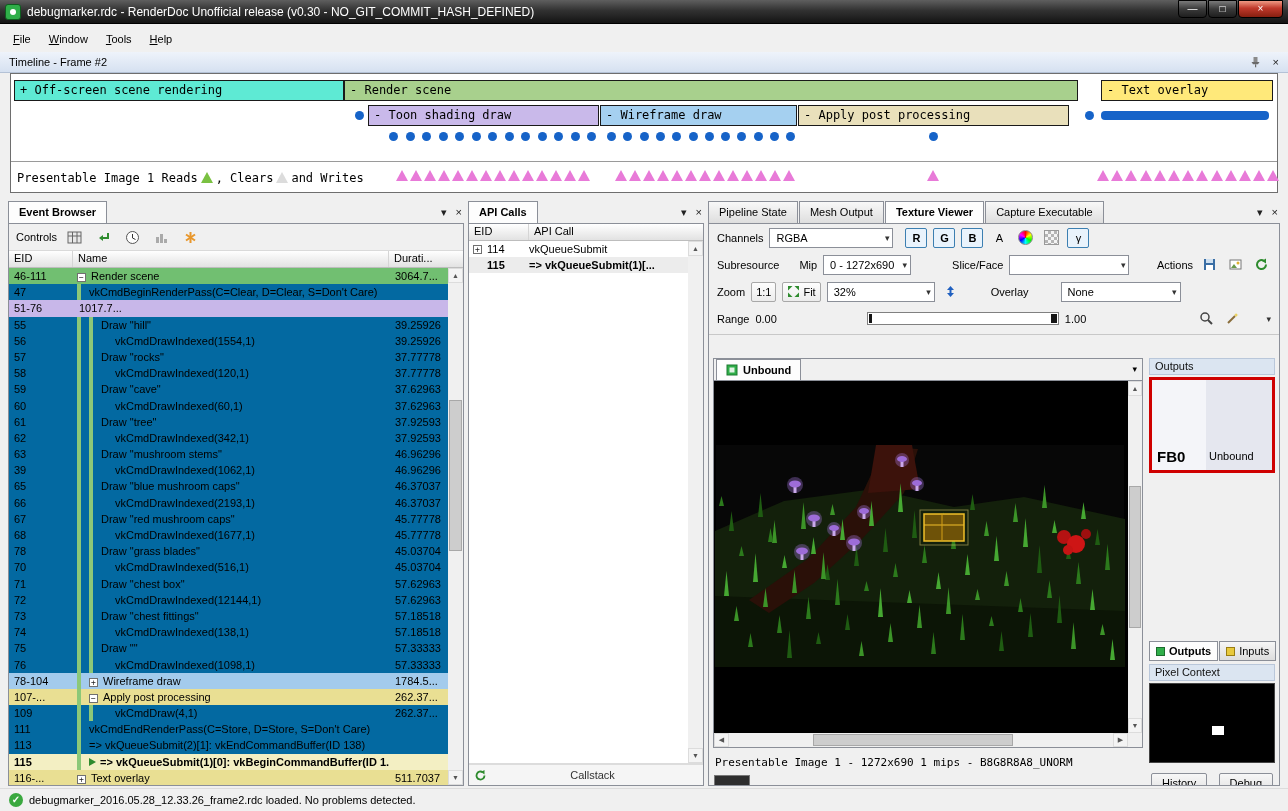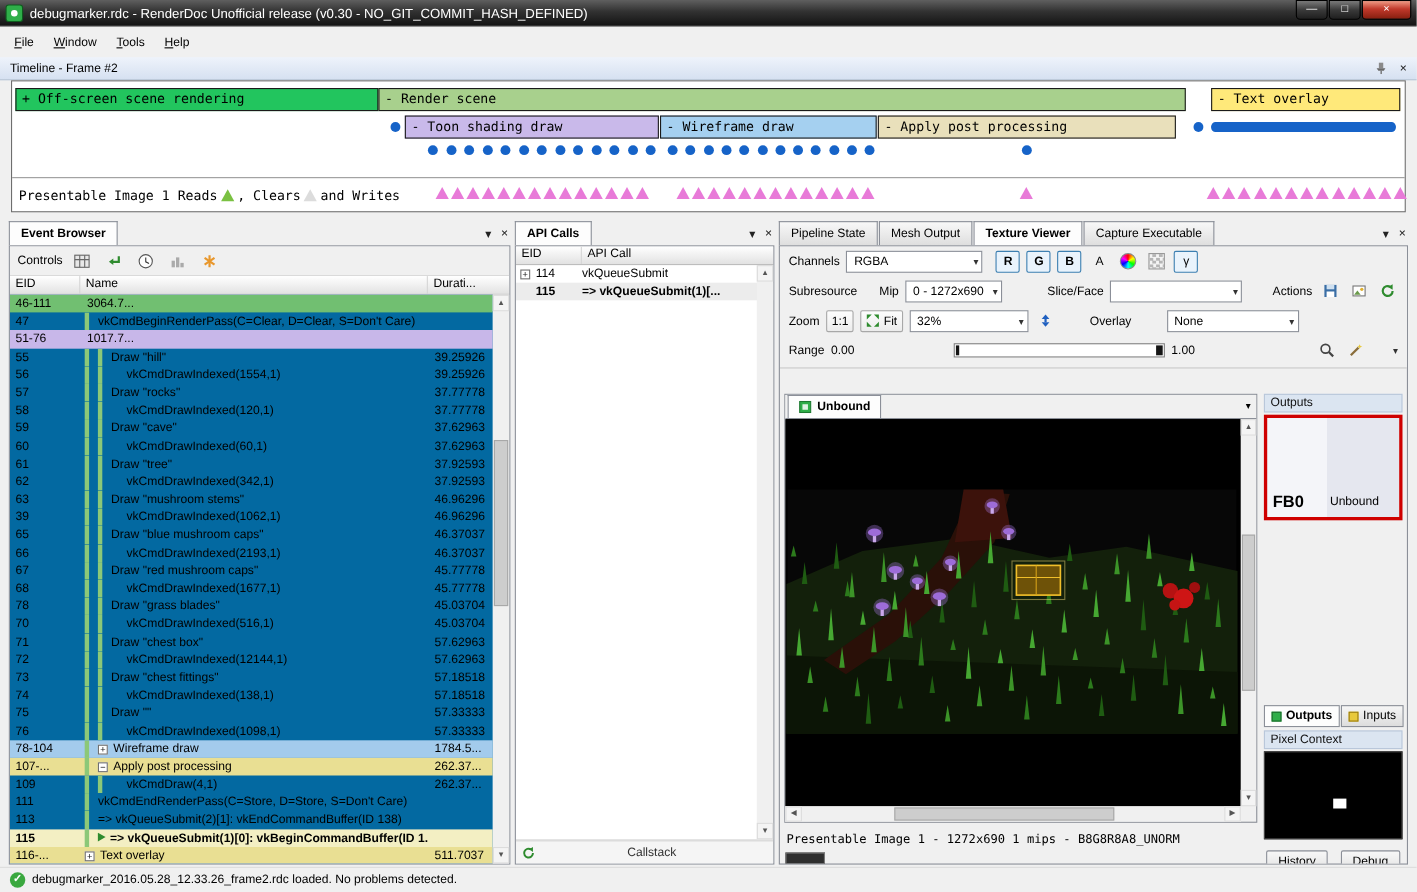--- a/index.html
+++ b/index.html
@@ -127,21 +127,21 @@
   <span class="cap-icons">
     <svg width="12" height="12">
         <rect x="4.5" y="1" width="4" height="5" fill="#8a8a8a"></rect>
         <path d="M2.5 6h8l-1.5 2.3h-5z" fill="#6a6a6a"></path>
         <rect x="6" y="8.3" width="1.2" height="3" fill="#6a6a6a"></rect>
       </svg>
     <span>×</span>
   </span>
 </div>
 <div class="tl-body">
-  <div class="tl-bar" style="left: 3px; top: 6px; width: 330px; background: #22c55e;">+ Off-screen scene rendering</div>
+  <div class="tl-bar" style="left: 3px; top: 6px; width: 330px; background: #5eead4;">+ Off-screen scene rendering</div>
   <div class="tl-bar" style="left: 333px; top: 6px; width: 734px; background: rgb(168, 208, 141);">- Render scene</div>
   <div class="tl-bar" style="left: 1090px; top: 6px; width: 172px; background: rgb(255, 233, 122);">- Text overlay</div>
   <div class="tl-bar" style="left: 357px; top: 31px; width: 231px; background: rgb(201, 185, 234);">- Toon shading draw</div>
   <div class="tl-bar" style="left: 589px; top: 31px; width: 197px; background: rgb(165, 208, 240);">- Wireframe draw</div>
   <div class="tl-bar" style="left: 787px; top: 31px; width: 271px; background: rgb(233, 224, 187);">- Apply post processing</div>
   <div class="tl-evbar" style="left: 1090px; top: 37px; width: 168px; background: rgb(22, 99, 200);"></div>
   <div class="tl-sep"></div>
   <div class="tl-usage">
     <span>Presentable Image 1 Reads</span><span class="tri-inline" style="border-bottom-color: rgb(122, 193, 66);"></span><span>, Clears</span><span class="tri-inline gray" style="border-bottom-color: rgb(220, 220, 220);"></span><span>and Writes</span>
   </div>
@@ -263,20 +263,21 @@
         </span>
     </div>
     <div class="col-header">
       <div style="width:64px;">EID</div>
       <div style="width:316px;">Name</div>
       <div style="flex:1;border-right:none;">Durati...</div>
     </div>
     <div class="eb-rows">
         <div class="eb-row" style="background: rgb(113, 191, 113);">
           <div class="eb-eid">46-111</div>
+          <div class="eb-name"><span class="expander">−</span><span>Render scene</span></div>
           <div class="eb-dur">3064.7...</div>
         </div>
         <div class="eb-row">
           <div class="eb-eid">47</div>
           <div class="eb-name"><span class="guide"></span><span>vkCmdBeginRenderPass(C=Clear, D=Clear, S=Don't Care)</span></div>
           <div class="eb-dur"></div>
         </div>
         <div class="eb-row" style="background: rgb(200, 183, 233);">
           <div class="eb-eid">51-76</div>
           <div class="eb-dur">1017.7...</div>

